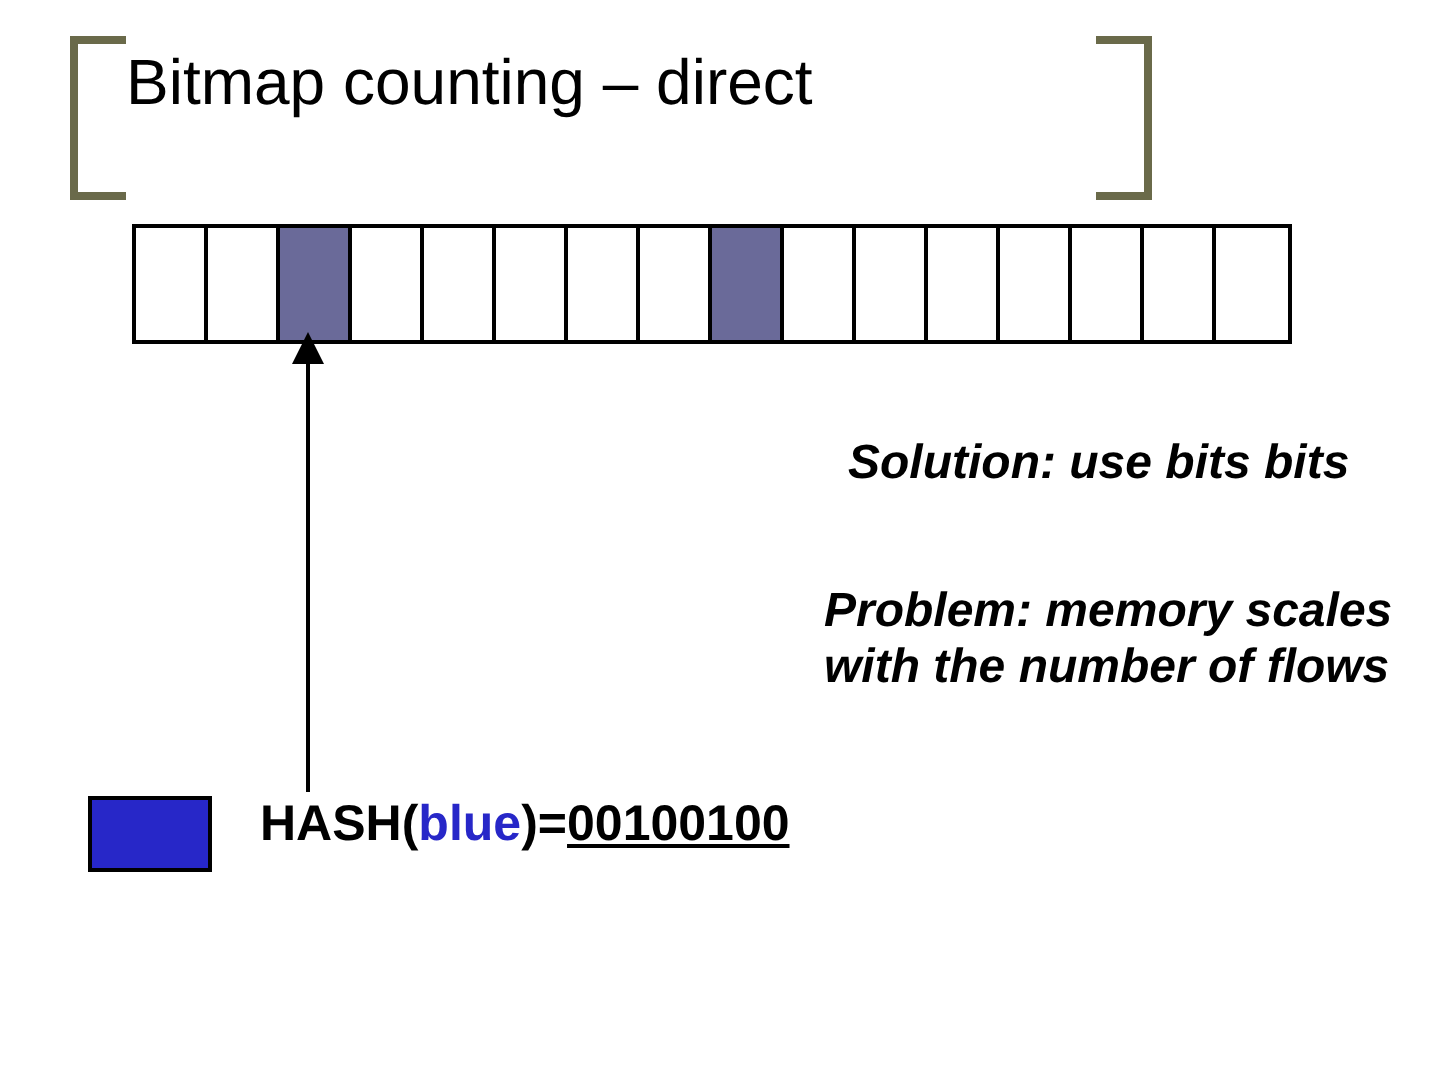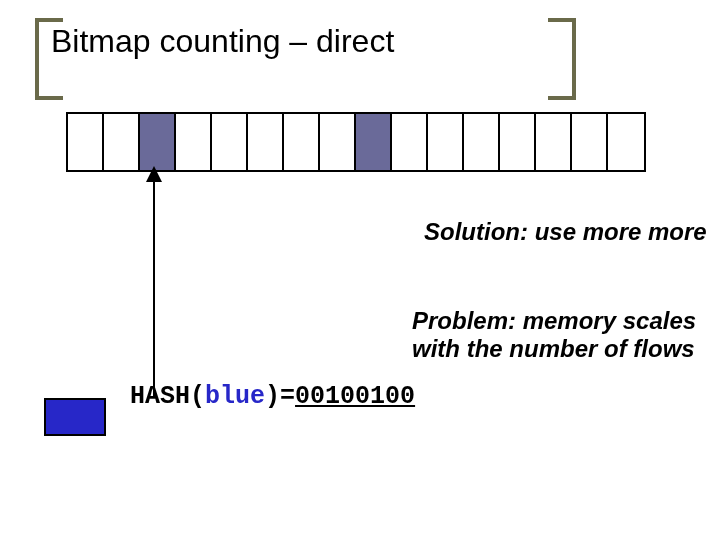--- a/index.html
+++ b/index.html
@@ -35,21 +35,21 @@
     height: 74px;
     border-right: 4px solid #6a6a4a;
     border-top: 4px solid #6a6a4a;
     border-bottom: 4px solid #6a6a4a;
   }
   .title {
     font-size: 32px;
     line-height: 38px;
     font-weight: normal;
     color: #000000;
-    margin-left: 6px;
+    margin-left: 18px;
   }
   .bitmap-row {
     position: absolute;
     left: 66px;
     top: 112px;
     display: flex;
     border: 2px solid #000000;
     height: 56px;
   }
   .cell {
@@ -71,41 +71,41 @@
     top: 218px;
     font-size: 24px;
     font-style: italic;
     font-weight: bold;
     color: #000000;
     line-height: 28px;
   }
   .problem {
     position: absolute;
     left: 412px;
-    top: 307px;
+    top: 292px;
     font-size: 24px;
     font-style: italic;
     font-weight: bold;
     color: #000000;
     line-height: 28px;
   }
   .blue-swatch {
     position: absolute;
     left: 44px;
     top: 398px;
     width: 58px;
     height: 34px;
     background: #2727c8;
     border: 2px solid #000000;
   }
   .hash-line {
     position: absolute;
     left: 130px;
-    top: 382px;
-    font-family: Liberation Mono, monospace;
+    top: 398px;
+    font-family: Liberation Sans, sans-serif;
     font-size: 25px;
     font-weight: bold;
     color: #000000;
     white-space: nowrap;
   }
   .hash-blue {
     color: #2727c8;
   }
   .hash-val {
     text-decoration: underline;
@@ -143,21 +143,21 @@
 <svg id="arrow-svg" width="720" height="540" style="position:absolute;left:0;top:0;pointer-events:none">
   <defs>
     <marker id="arrowhead" markerWidth="8" markerHeight="8" refX="5" refY="4" orient="auto">
       <path d="M0,0 L8,4 L0,8 Z" fill="#000"></path>
     </marker>
   </defs>
   <line id="arrow-line" stroke="#000" stroke-width="2" marker-end="url(#arrowhead)" x1="154" y1="396" x2="154" y2="172"></line>
 </svg>
 
 <div class="solution">
-  <span>Solution: use more more</span>
+  <span>Solution: use bits bits</span>
 </div>
 
 <div class="problem">
   <span>Problem: memory scales with the number of flows</span>
 </div>
 
 <div class="blue-swatch"></div>
 
 <div class="hash-line">
   <span>HASH(</span><span class="hash-blue">blue</span><span>)=</span><span class="hash-val">00100100</span>

